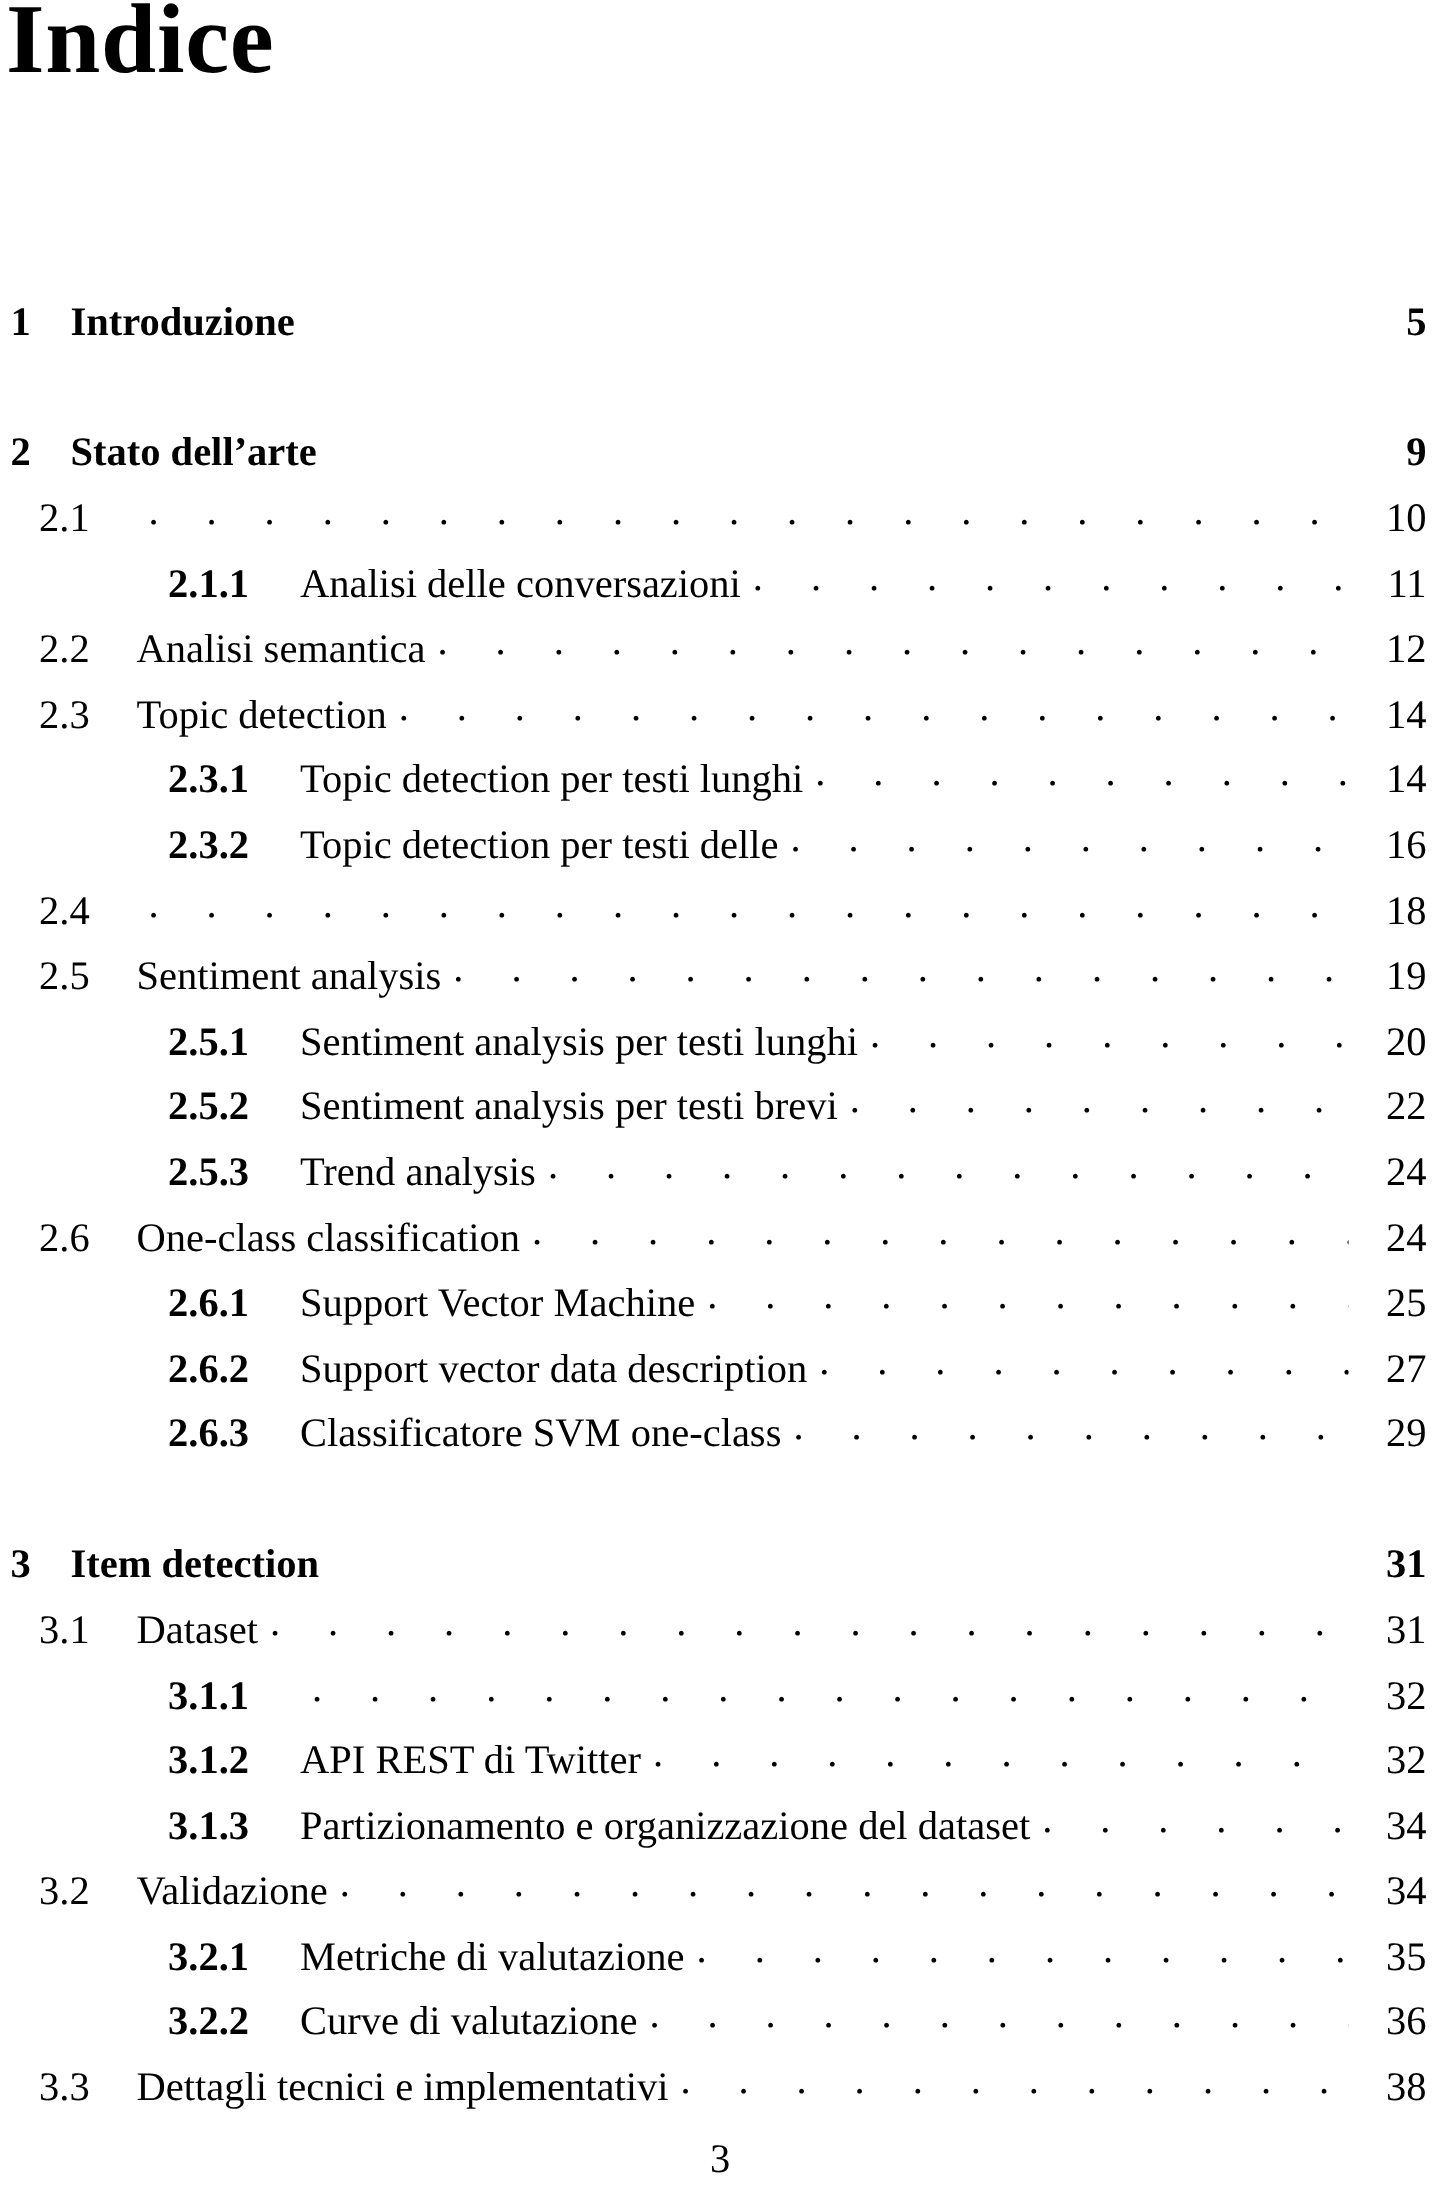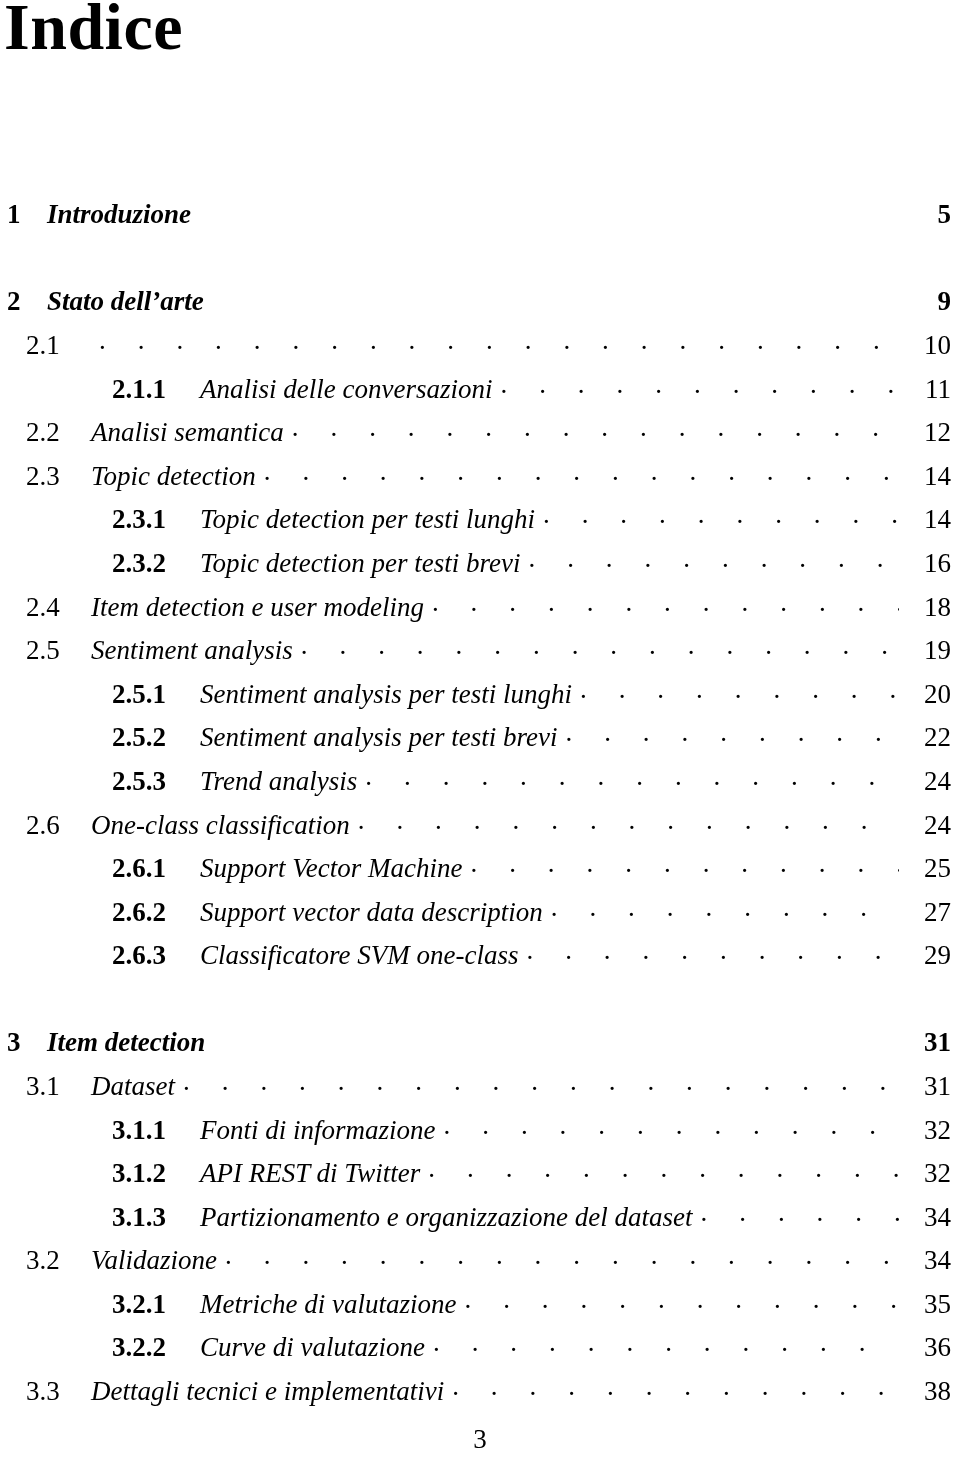--- a/index.html
+++ b/index.html
@@ -63,21 +63,20 @@
     margin-top: 43px;
   }
 
   .num {
     display: inline-block;
     flex: 0 0 auto;
     text-align: left;
   }
   .label {
     flex: 0 0 auto;
-    font-style: italic;
   }
 
   
   .lvl-chapter .num    { width: 40px; margin-left: 7px; }
   .lvl-section .num    { width: 65px; margin-left: 26px; }
   .lvl-subsection .num { width: 88px; margin-left: 112px; font-weight: bold; }
 
   .leader {
     flex: 1 1 auto;
     overflow: hidden;
@@ -160,27 +159,26 @@
         <span class="pageno">14</span>
       </div>
       <div class="entry lvl-subsection">
         <span class="num">2.3.1</span>
         <span class="label">Topic detection per testi lunghi</span>
         <span class="leader"></span>
         <span class="pageno">14</span>
       </div>
       <div class="entry lvl-subsection">
         <span class="num">2.3.2</span>
-        <span class="label">Topic detection per testi brevi</span>
+        <span class="label">Topic detection per testi delle</span>
         <span class="leader"></span>
         <span class="pageno">16</span>
       </div>
       <div class="entry lvl-section">
         <span class="num">2.4</span>
-        <span class="label">Item detection e user modeling</span>
         <span class="leader"></span>
         <span class="pageno">18</span>
       </div>
       <div class="entry lvl-section">
         <span class="num">2.5</span>
         <span class="label">Sentiment analysis</span>
         <span class="leader"></span>
         <span class="pageno">19</span>
       </div>
       <div class="entry lvl-subsection">
@@ -232,21 +230,20 @@
         <span class="pageno">31</span>
       </div>
       <div class="entry lvl-section">
         <span class="num">3.1</span>
         <span class="label">Dataset</span>
         <span class="leader"></span>
         <span class="pageno">31</span>
       </div>
       <div class="entry lvl-subsection">
         <span class="num">3.1.1</span>
-        <span class="label">Fonti di informazione</span>
         <span class="leader"></span>
         <span class="pageno">32</span>
       </div>
       <div class="entry lvl-subsection">
         <span class="num">3.1.2</span>
         <span class="label">API REST di Twitter</span>
         <span class="leader"></span>
         <span class="pageno">32</span>
       </div>
       <div class="entry lvl-subsection">

